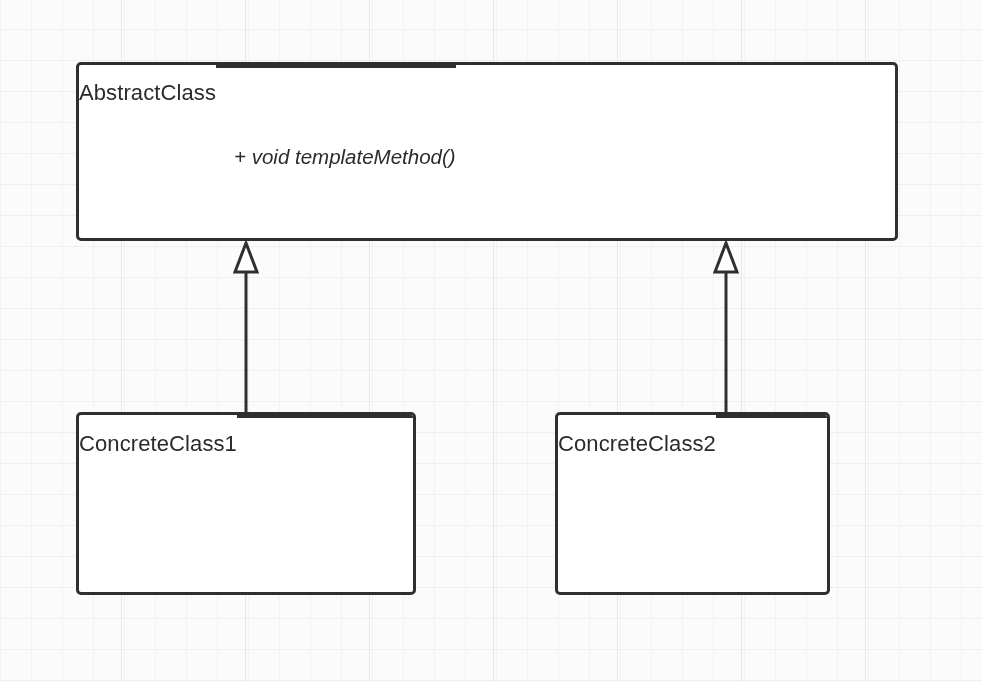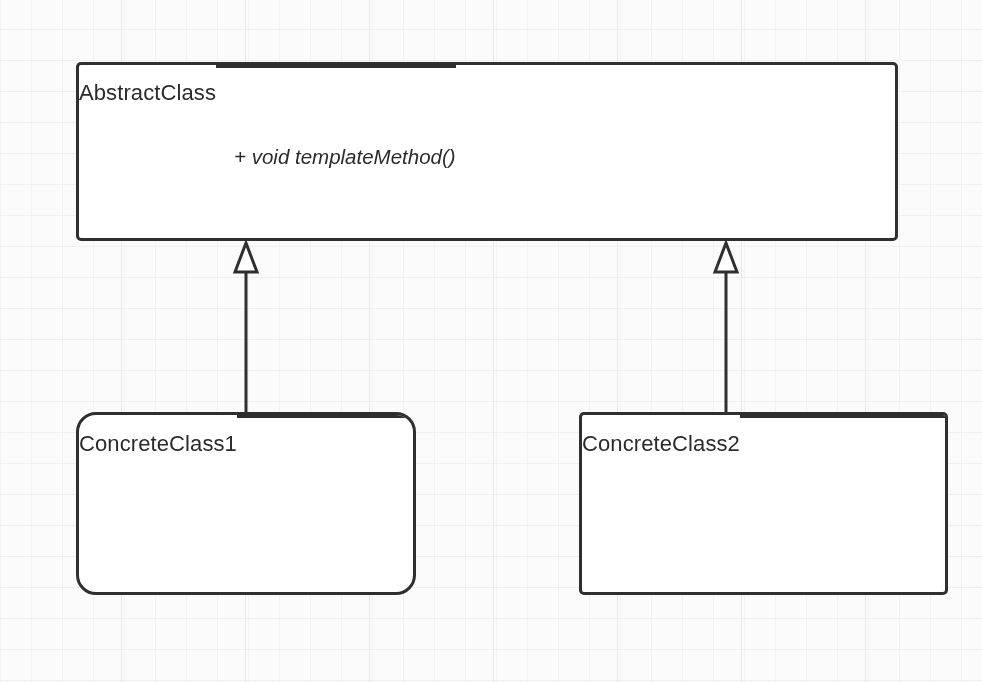--- a/index.html
+++ b/index.html
@@ -75,22 +75,22 @@
   #abstract-class {
     left: 76px;
     top: 62px;
     width: 822px;
     height: 179px;
   }
   #abstract-class .class-name { height: 56px; }
 
   
   .concrete-class { top: 412px; height: 183px; }
-  #concrete-class-1 { left: 76px; width: 340px; border-radius: 20px; }
-  #concrete-class-2 { left: 555px; width: 369px; margin-left: 24px; }
+  #concrete-class-1 { left: 76px; width: 340px; }
+  #concrete-class-2 { left: 555px; width: 275px; }
   .concrete-class .class-name { height: 57px; }
   .concrete-class .attrs-compartment { height: 60px; }
   .concrete-class .ops-compartment { flex: 1; }
 
   
   .generalization {
     position: absolute;
     top: 241px;
     width: 40px;
     height: 172px;

